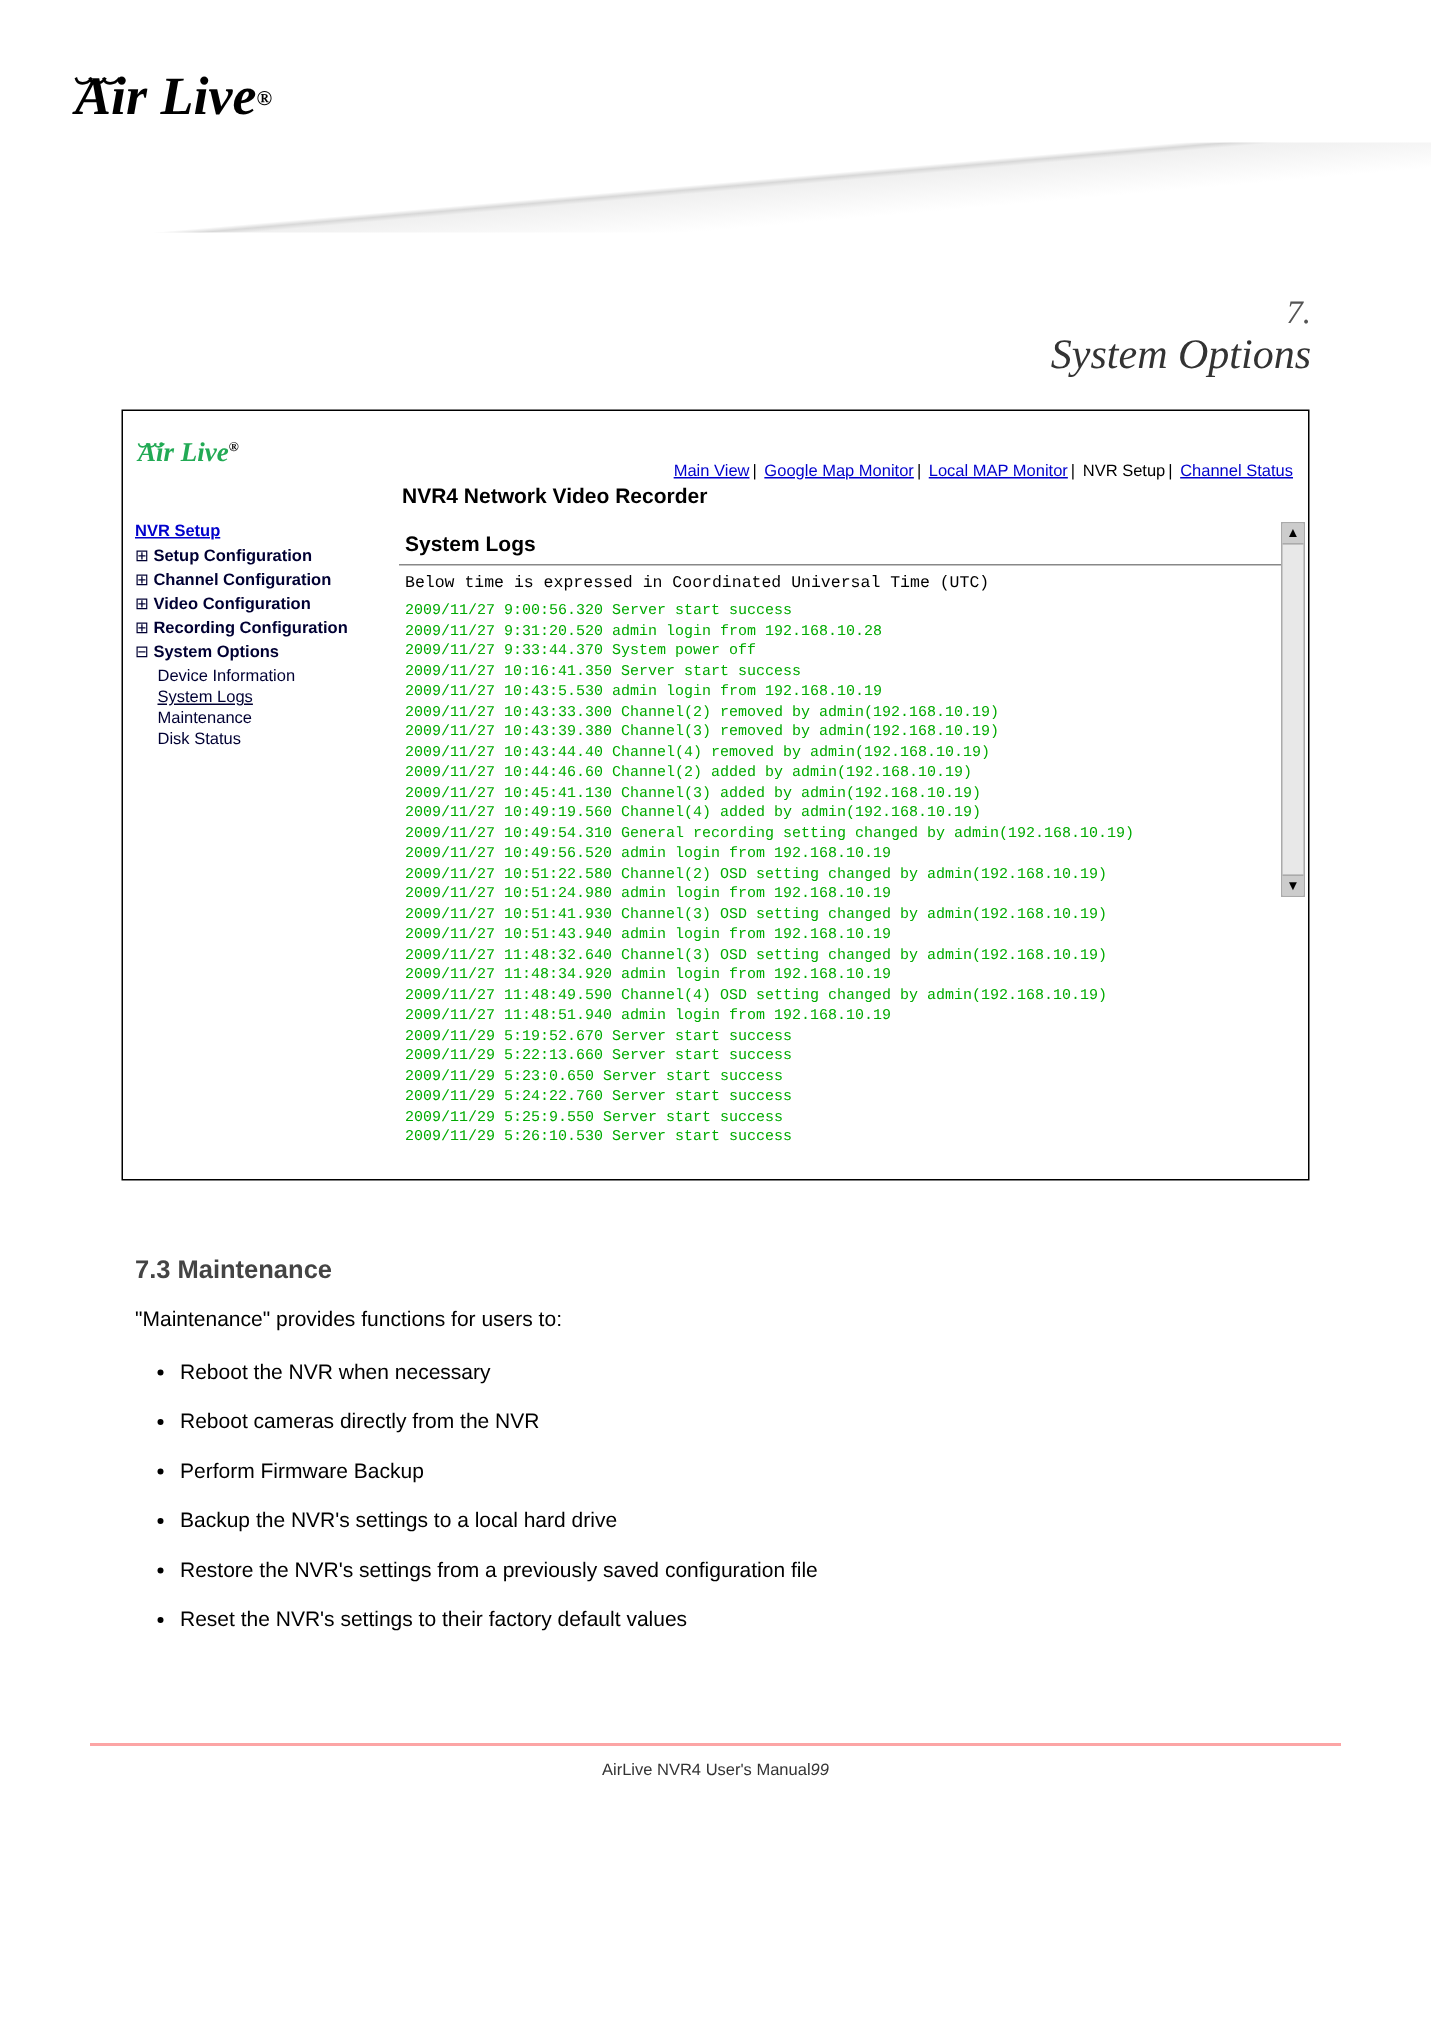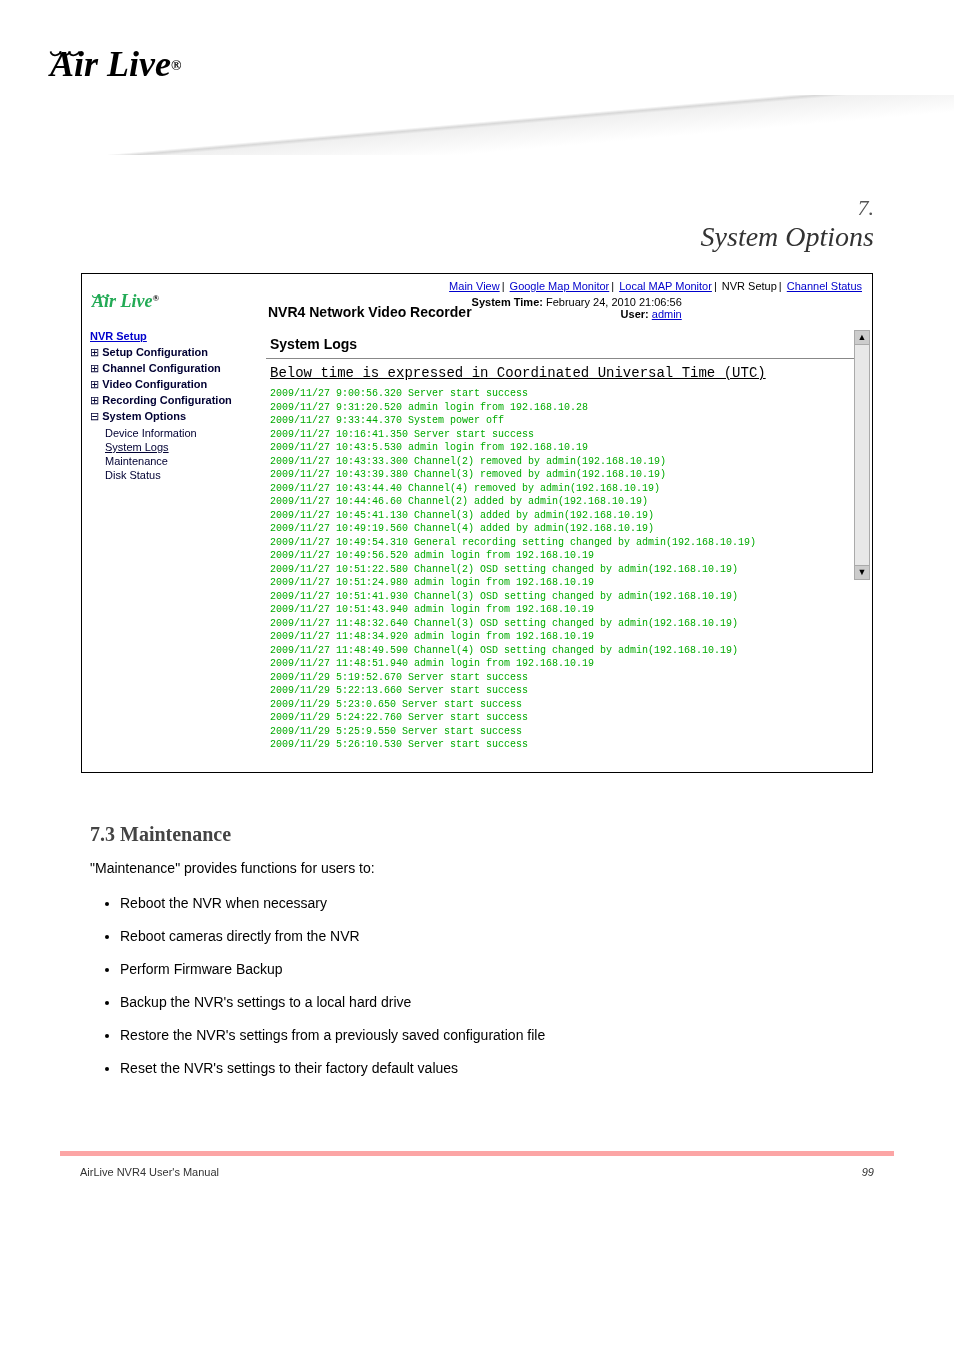--- a/index.html
+++ b/index.html
@@ -7,49 +7,49 @@
     .page-logo { padding: 30px 50px 10px; }
     .diag { height: 60px; background: linear-gradient(175deg, #fff 48%, #d8d8d8 50%, #f0f0f0 52%, #fff 70%); }
     .chapter { padding: 40px 80px 20px; }
     .chapter-line1 { font-size: 22px; font-style: italic; font-family: Georgia, serif; color: #555; }
     .chapter-line2 { font-size: 28px; font-style: italic; font-family: Georgia, serif; color: #333; }
     .screenshot { margin: 0 auto 30px; width: 792px; border: 1px solid #000; background: #fff; }
     .ss-top { display: flex; }
     .ss-logo { width: 176px; padding: 8px 10px; }
     .ss-head-right { flex: 1; padding: 6px 10px; }
     .product-name { font-weight: bold; font-size: 14px; }
-    .top-links { text-align: right; font-size: 11px; }
+    .top-links { text-align: right; font-size: 11px; margin-top: 28px; }
     .top-links span { color: #00c; text-decoration: underline; cursor: pointer; }
     .top-links .sep { color: #000; text-decoration: none; cursor: default; margin: 0 2px; }
     .top-links .plain { color: #000; text-decoration: none; cursor: default; }
     .sys-time { text-align: right; font-size: 11px; margin-top: 2px; }
     .user-line { text-align: right; font-size: 11px; }
     .user-line span { color: #00c; text-decoration: underline; }
     .ss-body { display: flex; }
     .sidebar { width: 176px; padding: 4px 8px; font-size: 11px; }
     .sidebar .heading { color: #00c; font-weight: bold; text-decoration: underline; margin-bottom: 4px; }
     .sidebar .section { color: #003; font-weight: bold; margin: 3px 0; }
     .sidebar .section::before { content: "⊞ "; font-weight: normal; }
     .sidebar .section.open::before { content: "⊟ "; }
     .sidebar .subitem { margin-left: 15px; color: #003; padding: 1px 0; cursor: pointer; }
     .sidebar .subitem.current { text-decoration: underline; }
     .main { flex: 1; padding: 4px 8px 20px; position: relative; }
     .main-head { border-bottom: 1px solid #888; padding: 6px 4px; display: flex; justify-content: space-between; align-items: center; }
     .main-head h2 { font-size: 14px; font-weight: bold; }
     .scrollbar { width: 16px; height: 250px; position: absolute; right: 2px; top: 4px; background: #e8e8e8; border: 1px solid #aaa; }
     .scrollbar .btn { height: 14px; background: #ccc; border-bottom: 1px solid #aaa; font-size: 9px; text-align: center; line-height: 12px; }
     .scrollbar .btn.dn { position: absolute; bottom: 0; width: 100%; border-top: 1px solid #aaa; border-bottom: none; }
-    .note { font-size: 14px; font-family: "Courier New", monospace; padding: 6px 4px; text-decoration: underline; }
+    .note { font-size: 11px; font-family: "Courier New", monospace; padding: 6px 4px; }
     .loglines { font-family: "Courier New", monospace; font-size: 10px; color: #0a0; padding: 0 4px; line-height: 1.35; white-space: pre; }
     .doc-section { padding: 20px 90px; font-family: Arial, sans-serif; }
-    .doc-section h2 { font-size: 20px; color: #444; font-weight: bold; margin-bottom: 12px; font-family: Liberation Serif, serif; }
+    .doc-section h2 { font-size: 17px; color: #444; font-weight: bold; margin-bottom: 12px; }
     .doc-section p { font-size: 14px; margin-bottom: 14px; line-height: 1.5; }
     .doc-section ul { margin-left: 30px; font-size: 14px; }
     .doc-section li { margin: 12px 0; line-height: 1.5; }
-    .footer { border-top: 5px solid #fca5a5; margin: 40px 60px 0; padding: 10px 20px 30px; font-size: 11px; display: flex; justify-content: space-between; color: #333; }
+    .footer { border-top: 2px solid #fca5a5; margin: 40px 60px 0; padding: 10px 20px 30px; font-size: 11px; display: flex; justify-content: center; color: #333; }
     .footer .pg { font-style: italic; }
     .airlive-logo { font-family: Georgia, serif; font-style: italic; font-weight: bold; }
     .airlive-logo .big { font-size: 36px; }
     .airlive-logo .reg { font-size: 14px; vertical-align: super; }
     .airlive-logo.small .big { font-size: 18px; color: #2a5; }
     .airlive-logo.small .wave { font-size: 12px; display: block; margin-bottom: -8px; color: #2a5; letter-spacing: -2px; }
     .airlive-logo .wave { display: block; font-size: 20px; margin-bottom: -14px; letter-spacing: -3px; }
   </style>
 </head>
 <body>
@@ -78,24 +78,20 @@
     <div class="ss-head-right">
       <div class="top-links">
         <span>Main View</span><span class="sep">|</span>
         <span>Google Map Monitor</span><span class="sep">|</span>
         <span>Local MAP Monitor</span><span class="sep">|</span>
         <span class="plain">NVR Setup</span><span class="sep">|</span>
         <span>Channel Status</span>
       </div>
       <div style="display:flex; justify-content:flex-start; align-items:flex-end; margin-top:2px">
         <div class="product-name">NVR4 Network Video Recorder</div>
-        <div>
-          <div class="sys-time"><b>System Time:</b> <span>February 24, 2010 21:06:56</span></div>
-          <div class="user-line"><b>User:</b> <span>admin</span></div>
-        </div>
       </div>
     </div>
   </div>
   <div class="ss-body">
     <div class="sidebar">
       <div class="heading">NVR Setup</div>
       <div class="section">Setup Configuration</div>
       <div class="section">Channel Configuration</div>
       <div class="section">Video Configuration</div>
       <div class="section">Recording Configuration</div>

